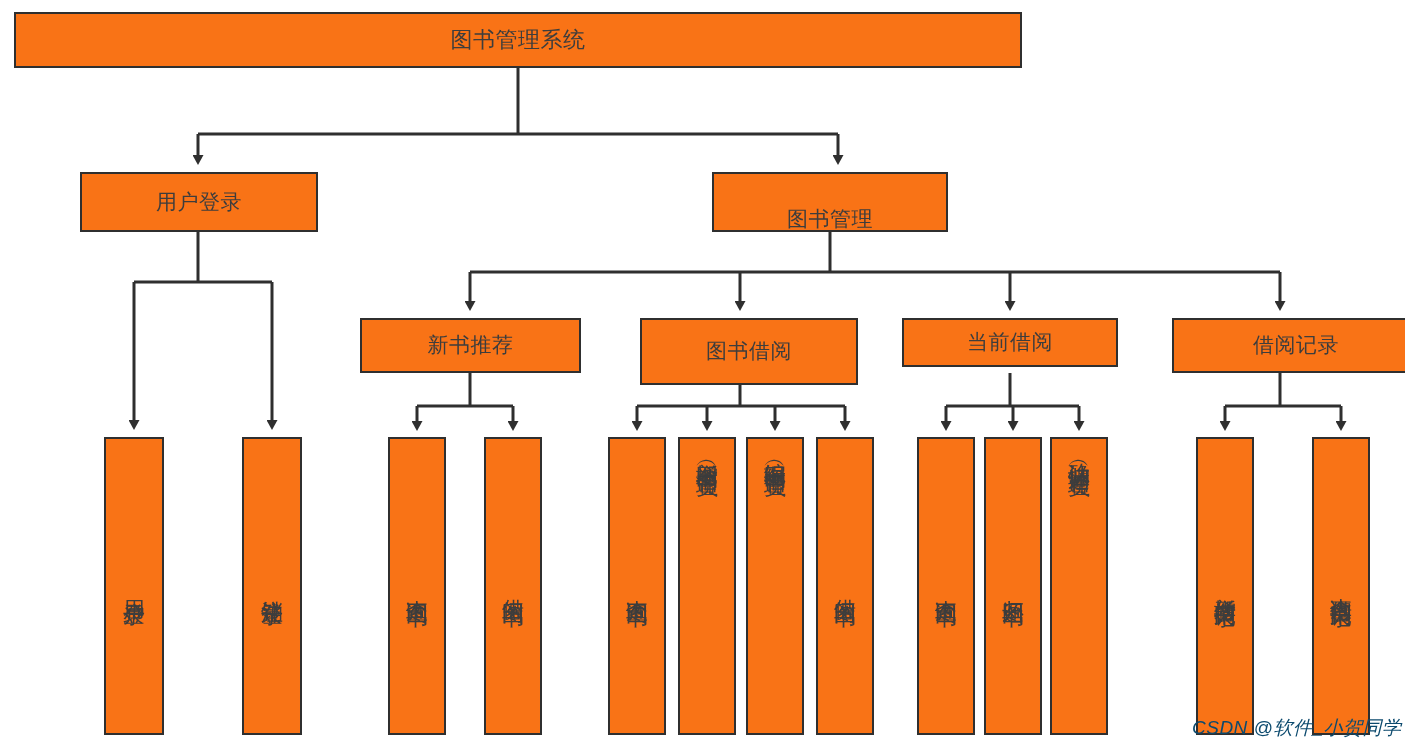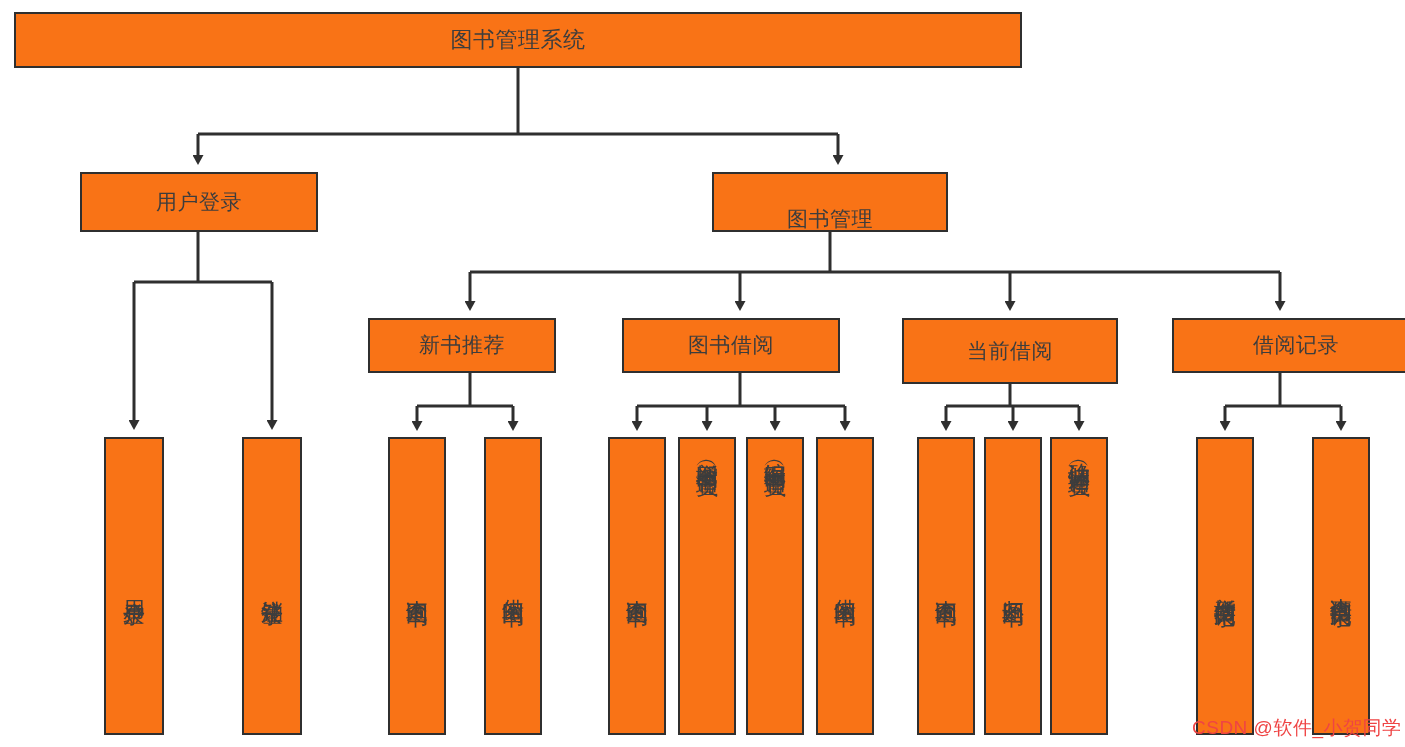--- a/index.html
+++ b/index.html
@@ -65,24 +65,25 @@
     line-height: 1;
   }
   
   .node.vert.centered {
     align-items: center;
     padding-top: 0;
   }
   .watermark {
     position: absolute;
     font-size: 19px;
-    color: #ef4444;
+    color: #0c4a6e;
     white-space: nowrap;
     z-index: 3;
     letter-spacing: 0.5px;
+    font-style: italic;
   }
 </style>
 </head>
 <body>
 
 <div id="canvas">
 
   <svg id="edges" viewBox="0 0 1405 747" xmlns="http://www.w3.org/2000/svg">
     <defs>
       <marker id="arrow" markerWidth="10" markerHeight="11" refX="1" refY="5.5" orient="auto" markerUnits="userSpaceOnUse">
@@ -137,27 +138,27 @@
     <span class="lbl">图书管理系统</span>
   </div>
 
   <div class="node horiz" style="left:80px; top:172px; width:238px; height:60px;">
     <span class="lbl">用户登录</span>
   </div>
   <div class="node horiz" style="left:712px; top:172px; width:236px; height:60px;align-items:flex-end;">
     <span class="lbl">图书管理</span>
   </div>
 
-  <div class="node horiz" style="left:368px; top:318px; width:188px; height:55px;">
+  <div class="node horiz" style="left:360px; top:318px; width:221px; height:55px;">
     <span class="lbl">新书推荐</span>
   </div>
-  <div class="node horiz" style="left:622px; top:318px; width:218px; height:55px;">
+  <div class="node horiz" style="left:640px; top:318px; width:218px; height:67px;">
     <span class="lbl">图书借阅</span>
   </div>
-  <div class="node horiz" style="left:902px; top:318px; width:216px; height:66px;">
+  <div class="node horiz" style="left:902px; top:318px; width:216px; height:49px;">
     <span class="lbl">当前借阅</span>
   </div>
   <div class="node horiz" style="left:1172px; top:318px; width:248px; height:55px;">
     <span class="lbl">借阅记录</span>
   </div>
 
   <div class="node vert centered" style="left:104px; top:437px; width:60px; height:298px;">
     <span class="lbl">用户登录</span>
   </div>
   <div class="node vert centered" style="left:242px; top:437px; width:60px; height:298px;">

